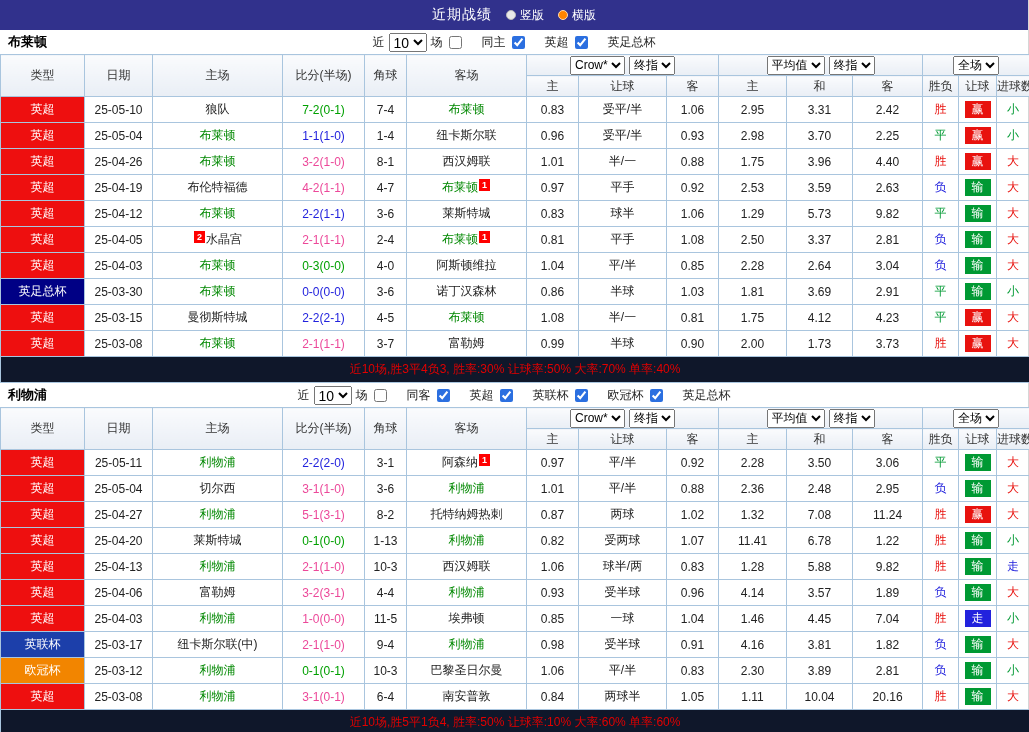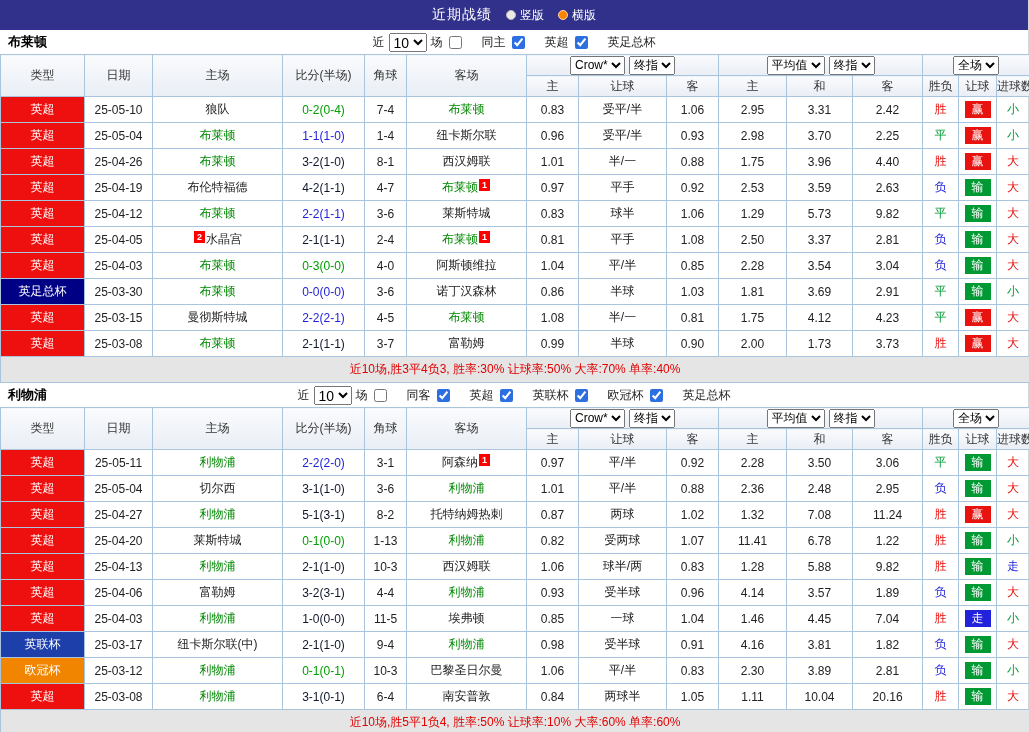--- a/index.html
+++ b/index.html
@@ -44,33 +44,33 @@
     white-space: nowrap; overflow: hidden;
     padding: 0; height: 26px; font-size: 12px; font-weight: normal;
   }
   table.results thead th {
     background: linear-gradient(#fafbfd, #e9eef5);
     height: 21px; color: #333;
   }
   table.results thead th.sel-th select { height: 19px; font-size: 12px; margin: 0 2px; max-width: 95%; }
   td.type-cell { color: #fff; font-weight: bold; }
   .tgreen { color: #008800; }
-  .s-home { color: #0f172a; }
+  .s-home { color: #ec4899; }
   .s-draw { color: #2222dd; }
   .s-away { color: #00a000; }
   .card {
     display: inline-block; min-width: 11px; height: 12px; line-height: 12px;
     background: #f00; color: #fff; font-size: 9px; font-weight: bold;
     text-align: center; margin: 0 1px; vertical-align: 3px;
   }
   .res-badge {
     display: inline-block; width: 26px; height: 17px; line-height: 17px;
     color: #fff; text-align: center;
   }
-  td.sec-footer { color: #e10000; height: 23px; background: #e5e5e5; }
+  td.sec-footer { color: #e10000; height: 23px; background: #0f172a; }
 </style>
 </head>
 <body>
 
 <div class="page">
   <div class="topbar">
     <span class="title">近期战绩</span>
     <label class="radio">
       <span class="dot"></span>
       <span>竖版</span>
@@ -142,21 +142,21 @@
               <th>胜负</th>
               <th>让球</th>
               <th>进球数</th>
             </tr>
           </thead>
           <tbody>
             <tr>
               <td class="type-cell" style="background: rgb(238, 15, 15);">英超</td>
               <td>25-05-10</td>
               <td><span>狼队</span></td>
-              <td><span class="s-away">0-2(0-4)</span></td>
+              <td><span class="s-away">7-2(0-1)</span></td>
               <td>7-4</td>
               <td><span class="tgreen">布莱顿</span></td>
               <td class="odds">0.83</td>
               <td class="odds">受平/半</td>
               <td class="odds">1.06</td>
               <td class="odds">2.95</td>
               <td class="odds">3.31</td>
               <td class="odds">2.42</td>
               <td><span style="color: rgb(232, 18, 14);">胜</span></td>
               <td><span class="res-badge" style="background: rgb(232, 18, 14);">赢</span></td>
@@ -251,21 +251,21 @@
               <td class="type-cell" style="background: rgb(238, 15, 15);">英超</td>
               <td>25-04-03</td>
               <td><span class="tgreen">布莱顿</span></td>
               <td><span class="s-away">0-3(0-0)</span></td>
               <td>4-0</td>
               <td><span>阿斯顿维拉</span></td>
               <td class="odds">1.04</td>
               <td class="odds">平/半</td>
               <td class="odds">0.85</td>
               <td class="odds">2.28</td>
-              <td class="odds">3.54</td>
+              <td class="odds">2.64</td>
               <td class="odds">3.04</td>
               <td><span style="color: rgb(34, 34, 221);">负</span></td>
               <td><span class="res-badge" style="background: rgb(0, 153, 51);">输</span></td>
               <td><span style="color: rgb(232, 18, 14);">大</span></td>
             </tr>
             <tr>
               <td class="type-cell" style="background: rgb(0, 0, 133);">英足总杯</td>
               <td>25-03-30</td>
               <td><span class="tgreen">布莱顿</span></td>
               <td><span class="s-draw">0-0(0-0)</span></td>

